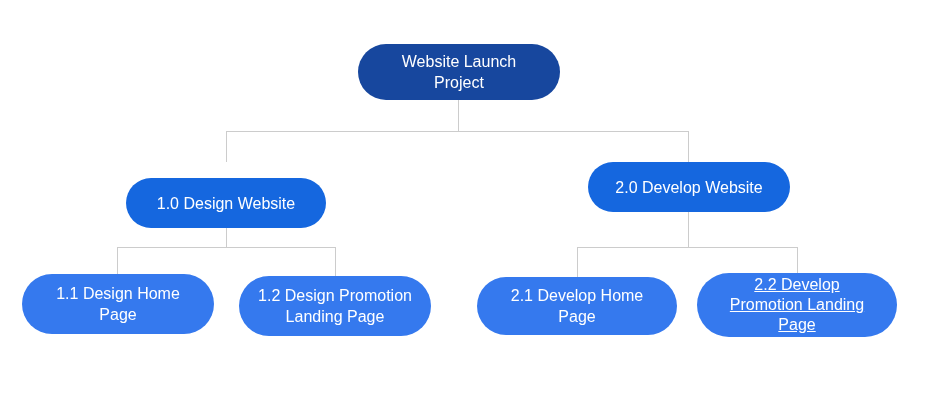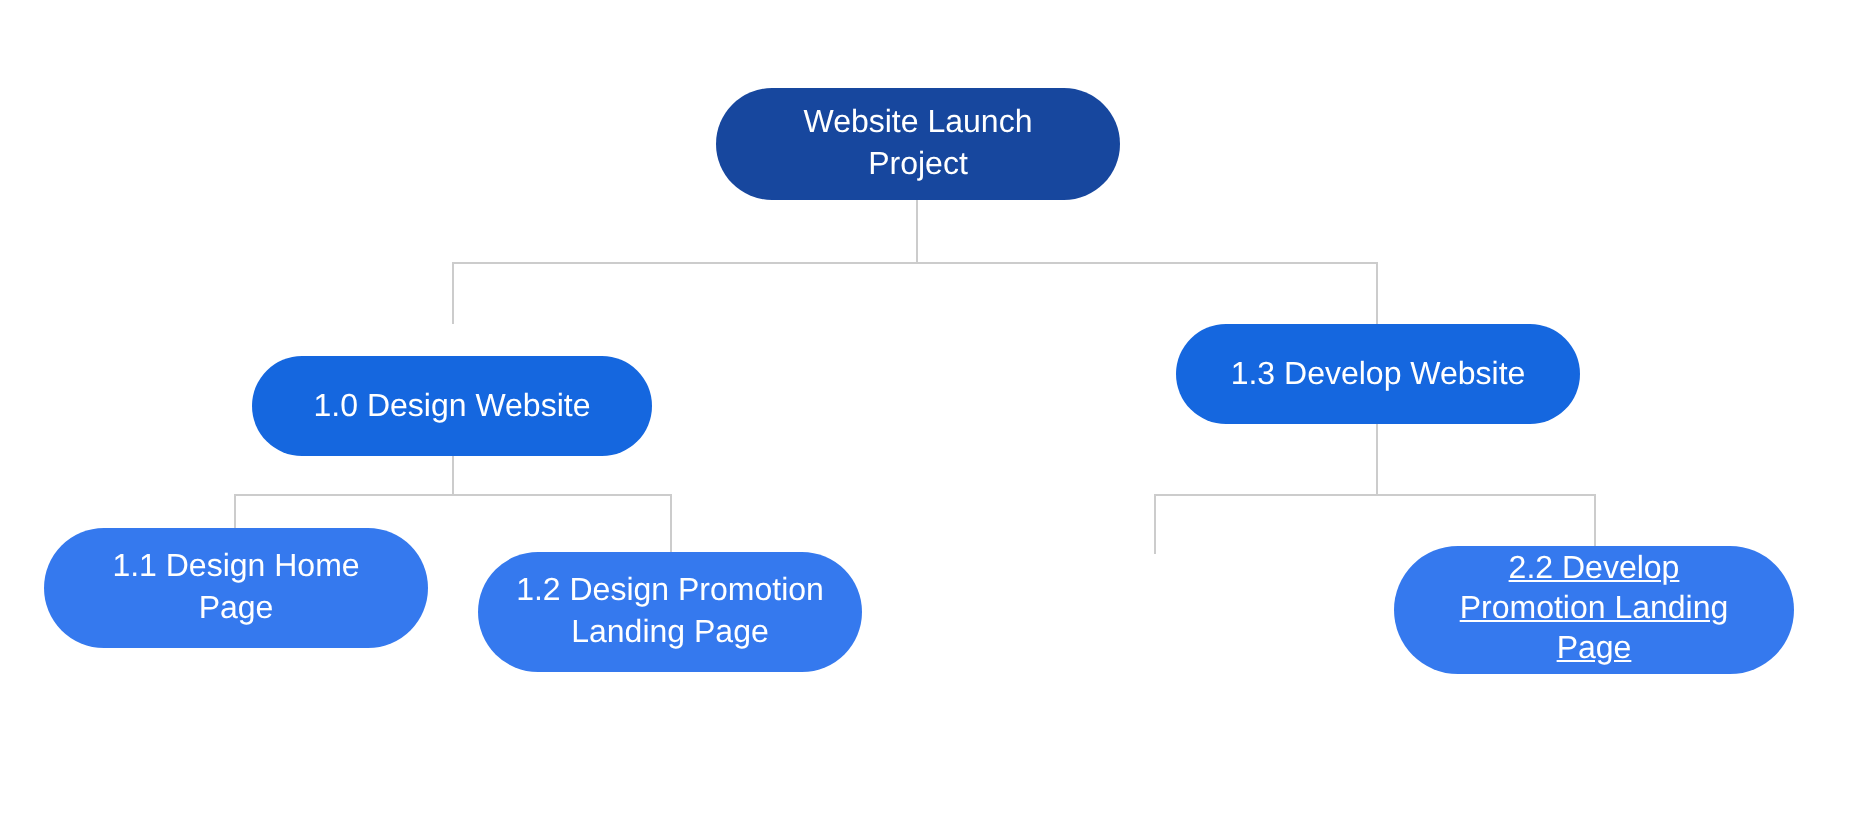--- a/index.html
+++ b/index.html
@@ -43,21 +43,21 @@
   }
   .node--branch {
     background: var(--branch-fill);
     top: 162px; height: 50px;
     padding: 0 20px;
   }
   .node--branch.pos-design  { left: 126px; width: 200px; margin-top: 16px; }
   .node--branch.pos-develop { left: 588px; width: 202px; }
 
   .node--leaf { background: var(--leaf-fill); }
-  .node--leaf.pos-design-home   { left: 22px;  top: 264px; width: 192px; height: 60px; padding: 12px 17px; }
+  .node--leaf.pos-design-home   { left: 22px;  top: 274px; width: 192px; height: 60px; padding: 12px 17px; }
   .node--leaf.pos-design-promo  { left: 239px; top: 276px; width: 192px; height: 60px; padding: 0 17px; }
   .node--leaf.pos-develop-home  { left: 477px; top: 277px; width: 200px; height: 58px; padding: 0 20px; }
   .node--leaf.pos-develop-promo { left: 697px; top: 273px; width: 200px; height: 64px; padding: 0 25px; line-height: 20px; text-decoration: underline; }
 
   .line { position: absolute; background: var(--connector); }
   .line--v { width: 1px; }
   .line--h { height: 1px; }
 
   .v-root          { left: 458px; top: 100px; height: 31px; }
   .h-level1        { left: 226px; top: 131px; width: 463px; }
@@ -96,29 +96,32 @@
 
   <div class="node node--root">
     <span class="node-label">Website Launch Project</span>
   </div>
 
   <div class="node node--branch pos-design">
     <span class="node-label">1.0 Design Website</span>
   </div>
 
   <div class="node node--branch pos-develop">
-    <span class="node-label">1.3 Develop Website</span>
+    <span class="node-label">2.0 Develop Website</span>
   </div>
 
   <div class="node node--leaf pos-design-home">
     <span class="node-label">1.1 Design Home Page</span>
   </div>
 
   <div class="node node--leaf pos-design-promo">
     <span class="node-label">1.2 Design Promotion Landing Page</span>
   </div>
 
+  <div class="node node--leaf pos-develop-home">
+    <span class="node-label">2.1 Develop Home Page</span>
+  </div>
 
   <div class="node node--leaf pos-develop-promo">
     <span class="node-label">2.2 Develop Promotion Landing Page</span>
   </div>
 
 </div>
 
 </body></html>

